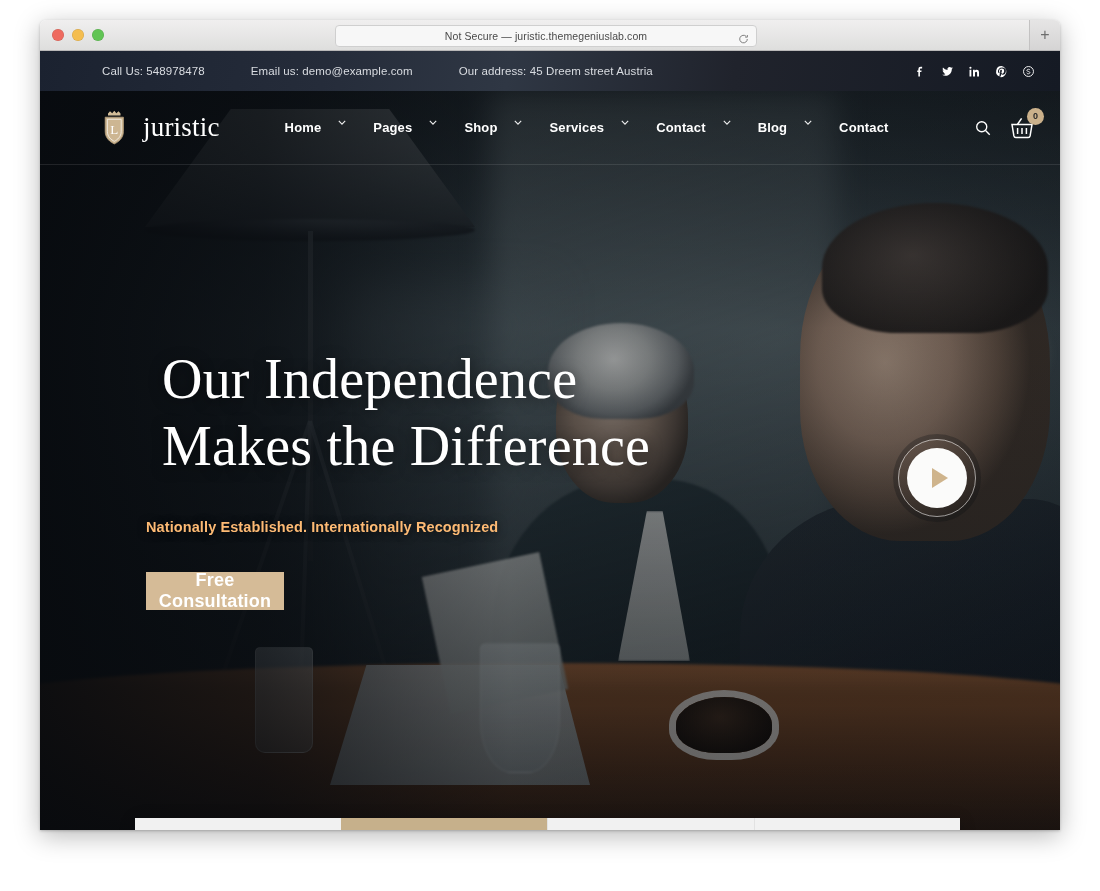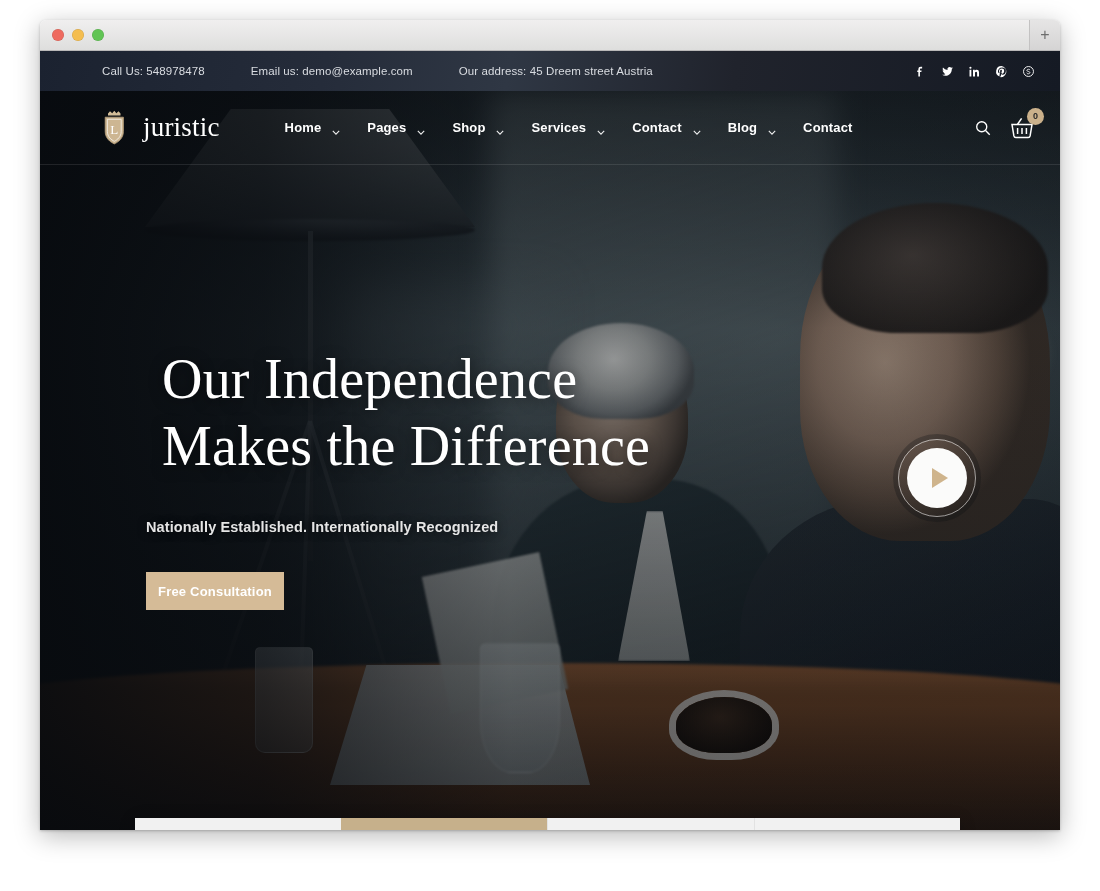--- a/index.html
+++ b/index.html
@@ -216,21 +216,21 @@
   }
   .brand{display:flex;align-items:center;gap:11px;}
   .shield{position:relative;width:30px;height:36px;}
   .shield svg{display:block;width:30px;height:36px;}
   .brandname{
     font-family:"Liberation Serif", serif;
     font-size:27px;color:#ffffff;letter-spacing:.2px;
   }
   .nav{display:flex;align-items:center;gap:27px;margin-left:65px;}
   .navitem{
-    display:flex;align-items:flex-end;gap:11px;
+    display:flex;align-items:flex-start;gap:17px;
     font-size:13px;color:#ffffff;font-weight:bold;letter-spacing:.15px;white-space:nowrap;
   }
   .caret{width:8px;height:5px;display:block;opacity:.92;}
   .headicons{margin-left:auto;display:flex;align-items:center;gap:17px;}
   .searchbtn{width:18px;height:18px;color:#fff;display:block;}
   .cartwrap{position:relative;width:26px;height:24px;}
   .cartwrap svg{width:26px;height:24px;display:block;color:#fff;}
   .cartbadge{
     position:absolute;right:-9px;top:-8px;width:17px;height:17px;border-radius:50%;
     background:#cbb18b;color:#2a2a2a;font-size:9px;font-weight:bold;
@@ -242,27 +242,27 @@
     position:absolute;left:106px;top:244px;z-index:6;
   }
   .hero-title{
     font-family:"Liberation Serif", serif;
     font-size:56px;line-height:1.0;color:#ffffff;font-weight:normal;
     margin:16px;letter-spacing:.2px;
     text-shadow:0 2px 14px rgba(0,0,0,.55);
   }
   .hero-title .l2{display:block;margin-top:11px;}
   .hero-sub{
-    margin:45px 0 0 0;font-size:14.5px;font-weight:bold;color:#e5e5e5;letter-spacing:.1px;
+    margin:45px 0 0 0;font-size:14.5px;font-weight:bold;color:#fdba74;letter-spacing:.1px;
     text-shadow:0 1px 8px rgba(0,0,0,.6);
   }
   .hero-btn{
     margin-top:37px;display:inline-flex;align-items:center;justify-content:center;
     width:138px;height:38px;background:#d5bb97;color:#ffffff;
-    font-size:13px;font-weight:bold;letter-spacing:.2px;
+    font-size:18px;font-weight:bold;letter-spacing:.2px;
     border:none;cursor:pointer;
   }
 
   
   .playbtn{
     position:absolute;left:858px;top:348px;width:76px;height:76px;z-index:6;
     border-radius:50%;
     border:1px solid rgba(255,255,255,.55);
     display:flex;align-items:center;justify-content:center;
     box-shadow:0 0 0 5px rgba(10,14,18,.28);
@@ -299,20 +299,29 @@
 
   <div class="browser">
 
     <div class="chrome">
       <div class="lights">
         <span class="light l-red"></span>
         <span class="light l-yel"></span>
         <span class="light l-grn"></span>
       </div>
 
+      <div class="addressbar">
+        <span class="url">Not Secure — juristic.themegeniuslab.com</span>
+        <span class="reload">
+          <svg viewBox="0 0 16 16" fill="none" stroke="currentColor" stroke-width="1.4">
+            <path d="M13.5 8a5.5 5.5 0 1 1-1.7-3.9"></path>
+              <path d="M13.6 2.2v3.1h-3.1"></path>
+          </svg>
+        </span>
+      </div>
 
       <div class="newtab">+</div>
     </div>
 
     <div class="viewport">
 
       <div class="topbar">
         <span class="infoitem">Call Us: 548978478</span>
         <span class="infoitem">Email us: demo@example.com</span>
         <span class="infoitem">Our address: 45 Dreem street Austria</span>

